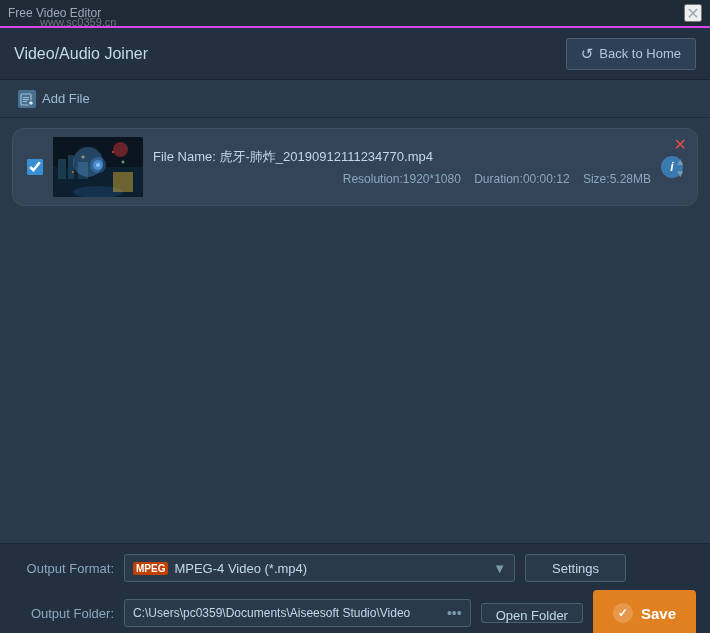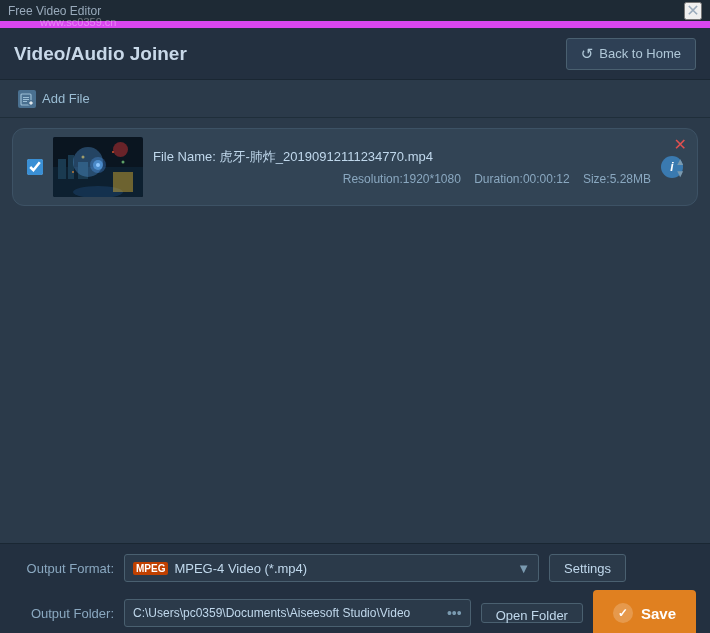--- a/index.html
+++ b/index.html
@@ -13,21 +13,21 @@
       overflow: hidden;
       position: relative;
     }
     .titlebar {
       background: #1e2a35;
       height: 28px;
       display: flex;
       align-items: center;
       justify-content: space-between;
       padding: 0 8px;
-      border-bottom: 7px solid #d946ef;
+      border-bottom: 2px solid #d946ef;
     }
     .titlebar-title {
       font-size: 12px;
       color: #9ab;
     }
     .titlebar-close {
       width: 18px;
       height: 18px;
       display: flex;
       align-items: center;
@@ -39,23 +39,23 @@
     .header-bar {
       background: #233040;
       height: 52px;
       display: flex;
       align-items: center;
       justify-content: space-between;
       padding: 0 14px;
       border-bottom: 1px solid #1a2733;
     }
     .app-title {
-      font-size: 19px;
+      font-size: 16px;
       color: #c8d8e8;
-      font-weight: bold;
+      font-weight: normal;
     }
     .back-to-home-btn {
       background: #2e4055;
       border: 1px solid #4a6070;
       color: #b0c8d8;
       padding: 6px 14px;
       border-radius: 3px;
       cursor: pointer;
       font-size: 13px;
       display: flex;
@@ -235,21 +235,21 @@
       border-radius: 2px;
     }
     .format-arrow {
       margin-left: auto;
       color: #7a9ab0;
     }
     .settings-btn {
       background: #2b3a4a;
       border: 1px solid #4a6070;
       color: #c0d8ec;
-      padding: 4px 14px;
+      padding: 4px 26px;
       border-radius: 3px;
       cursor: pointer;
       font-size: 13px;
       height: 28px;
     }
     .folder-path {
       flex: 1;
       background: #2b3a4a;
       border: 1px solid #4a6070;
       color: #c0d8ec;

